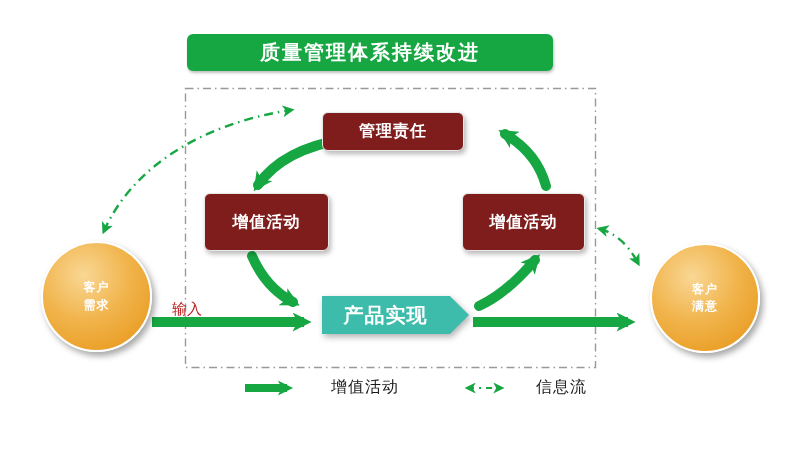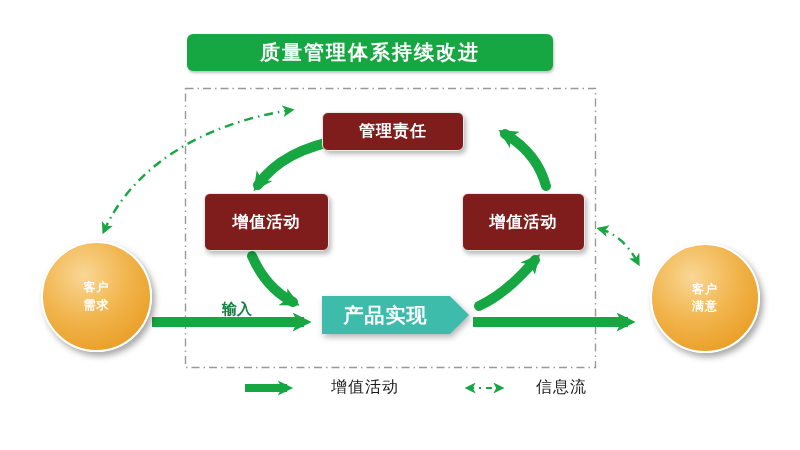--- a/index.html
+++ b/index.html
@@ -40,21 +40,21 @@
     border-radius:50%;
     background:radial-gradient(circle at 38% 30%,#f9d795 0%,#f1b44c 45%,#e69312 100%);
     border:2px solid #fff;
     box-shadow:3px 4px 6px rgba(0,0,0,.35);
     display:flex;flex-direction:column;align-items:center;justify-content:center;
     color:#fff;font-size:12px;font-weight:bold;letter-spacing:1px;line-height:1.45;
   }
   .circle-left{left:41px;top:241px;width:107px;height:107px;}
   .circle-right{left:650px;top:243px;width:106px;height:106px;}
   
-  .flow-label{color:#15803d;font-size:15px;font-weight:700;text-align:right;}
+  .flow-label{color:#b91c1c;font-size:15px;font-weight:400;text-align:left;}
   .label-input{left:172px;top:300px;width:80px;}
   .label-output{left:496px;top:300px;width:120px;}
   
   .legend{left:243px;top:377px;display:flex;align-items:center;gap:15px;}
   .legend-label{color:#1a1a1a;font-size:16px;font-weight:500;letter-spacing:1px;margin-left:13px;}
   .legend-gap{margin-left:48px;}
   svg.layer{position:absolute;left:0;top:0;pointer-events:none;}
 </style>
 </head>
 <body>

